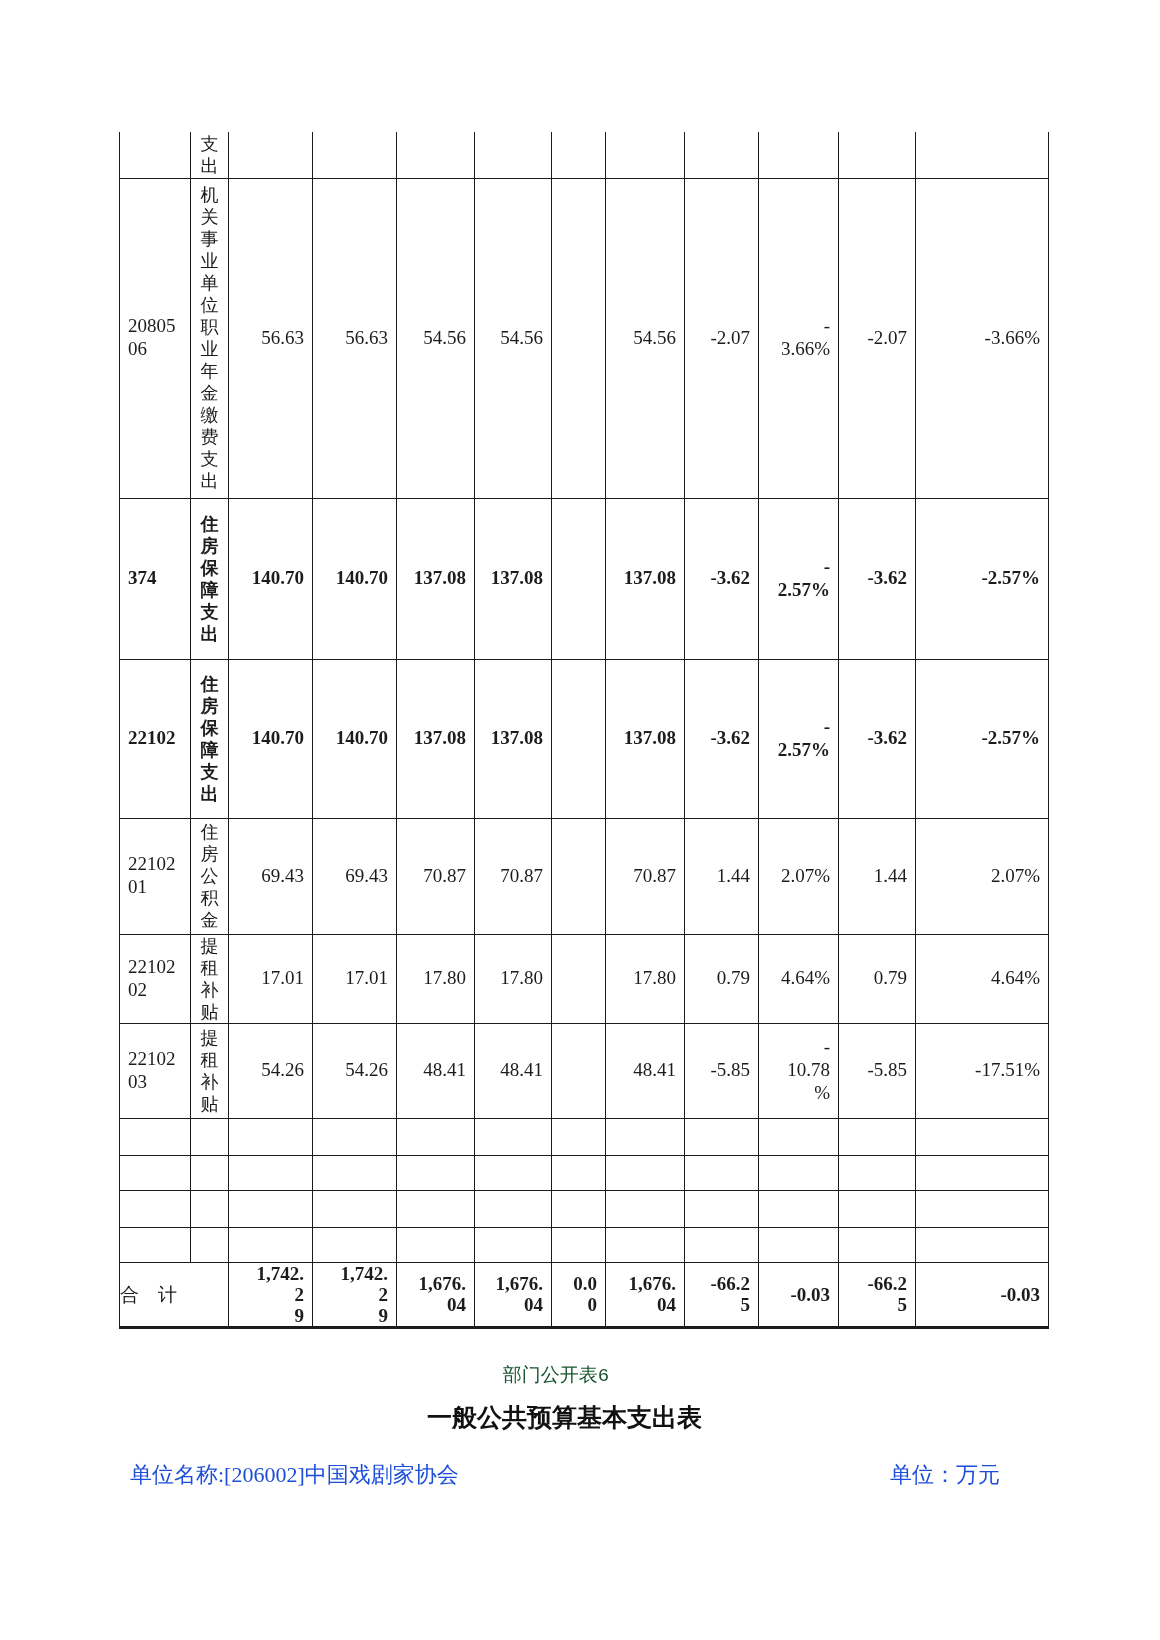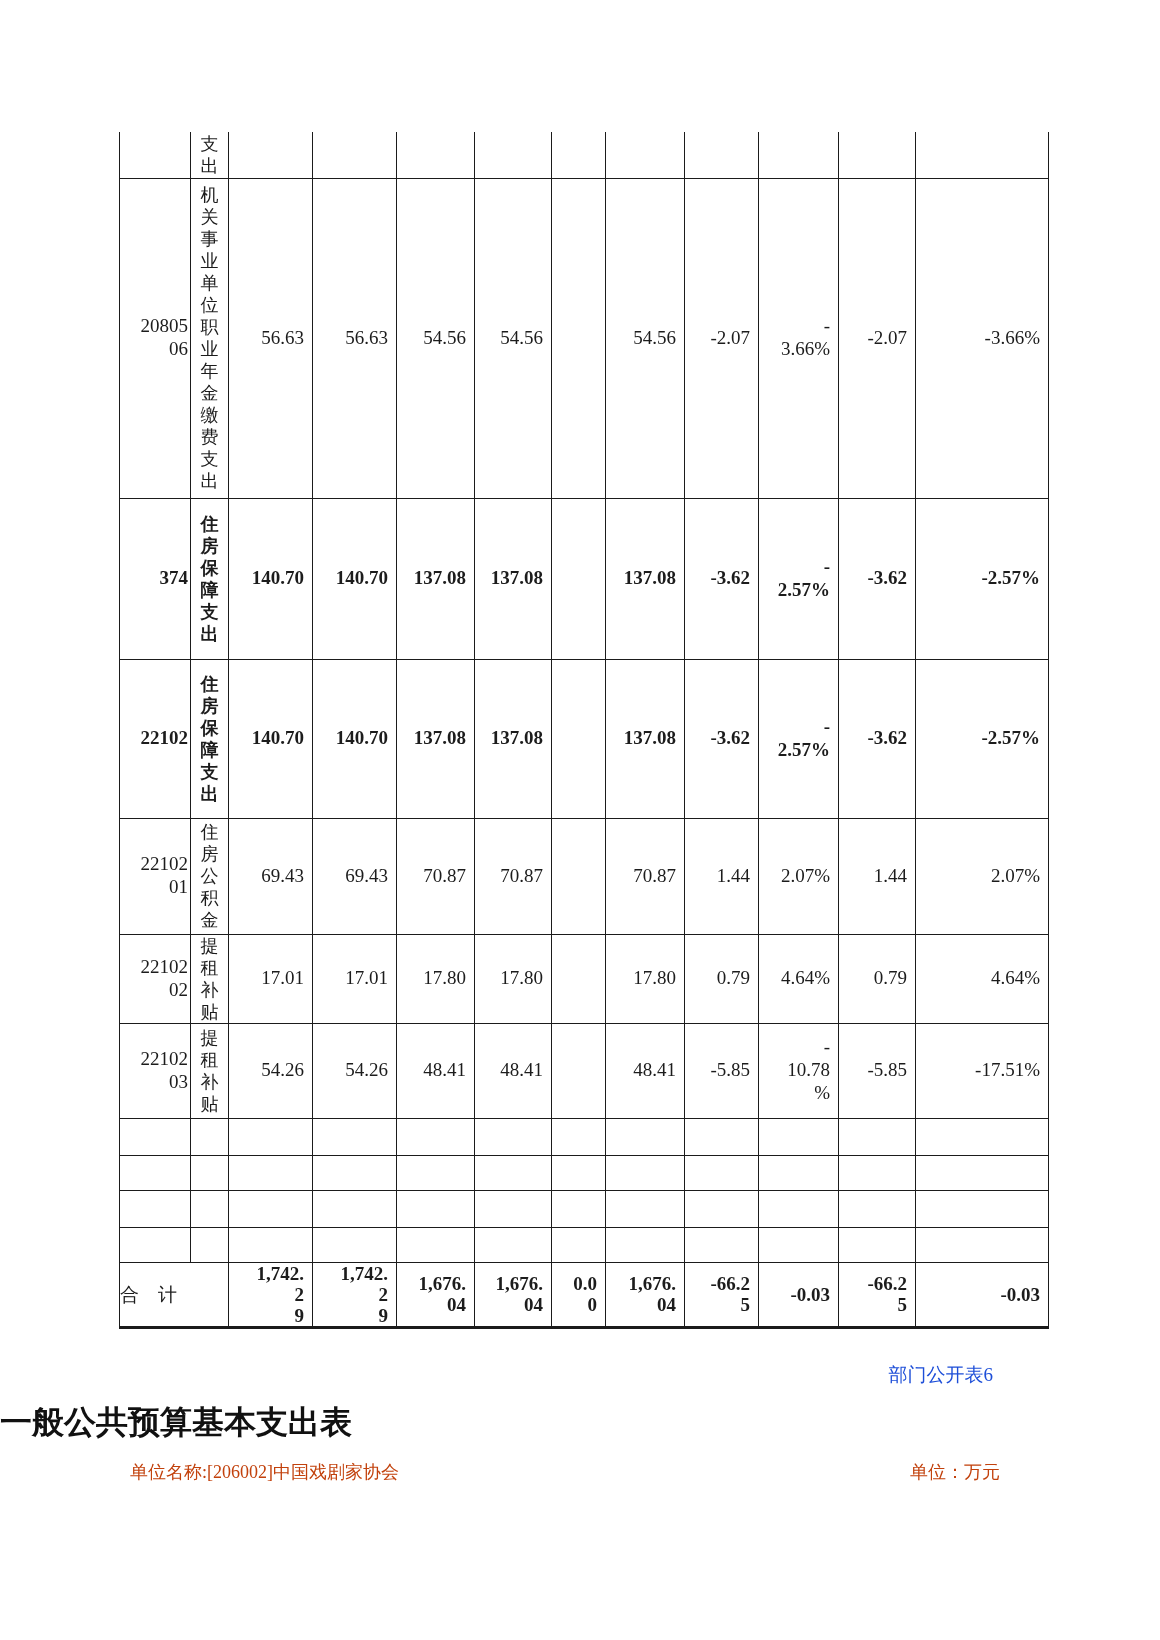--- a/index.html
+++ b/index.html
@@ -13,40 +13,40 @@
     position:absolute;left:119px;top:132px;width:929px;
     border-collapse:collapse;table-layout:fixed;
   }
   td{
     border:1px solid #1b1b1b;
     vertical-align:middle;
     font-size:19px;line-height:1.2;
     white-space:pre-wrap;word-break:break-all;overflow:hidden;
     padding:0;color:#1c1c1c;
   }
-  td.code{text-align:right;padding:0 2px 0 8px;}
+  td.code{text-align:left;padding:0 2px 0 8px;}
   td.label{text-align:center;padding:0 9px;font-size:18px;line-height:22px;}
   td.value{text-align:right;padding:0 8px 0 2px;}
   tr.r-first td{border-top:none;}
   tr.r-bold td{font-weight:bold;margin-top:48px;}
   tr.r-total td{font-weight:bold;border-bottom-width:3px;line-height:21px;padding-left:20px;}
   tr.r-total td.merged{font-weight:normal;padding:0;}
   .note{
     position:absolute;top:1362px;left:119px;width:874px;
-    text-align:right;font-size:19px;color:#1d4ed8;
+    text-align:center;font-size:19px;color:#14532d;font-family:Liberation Mono, monospace;
   }
   .title{
     position:absolute;top:1401px;left:0;width:1129px;
-    font-size:32px;font-weight:bold;color:#111;
+    text-align:center;font-size:25px;font-weight:bold;color:#111;
     letter-spacing:0;
   }
   .unit-row{
     position:absolute;top:1460px;left:130px;width:870px;
     display:flex;justify-content:space-between;
-    font-size:18px;color:#c2410c;
+    font-size:22px;color:#1d4ed8;
   }
 </style>
 </head>
 <body>
 
 <div class="page">
 
   <table class="budget">
     <colgroup>
       <col style="width:71px">

